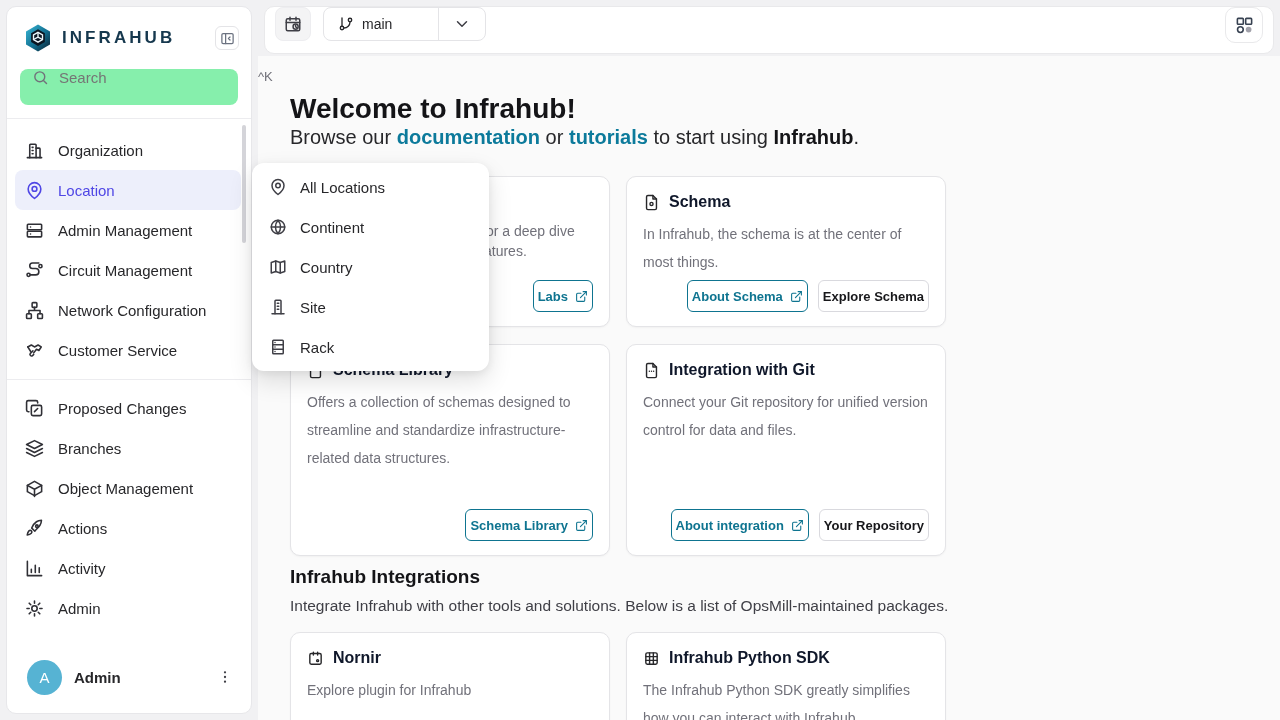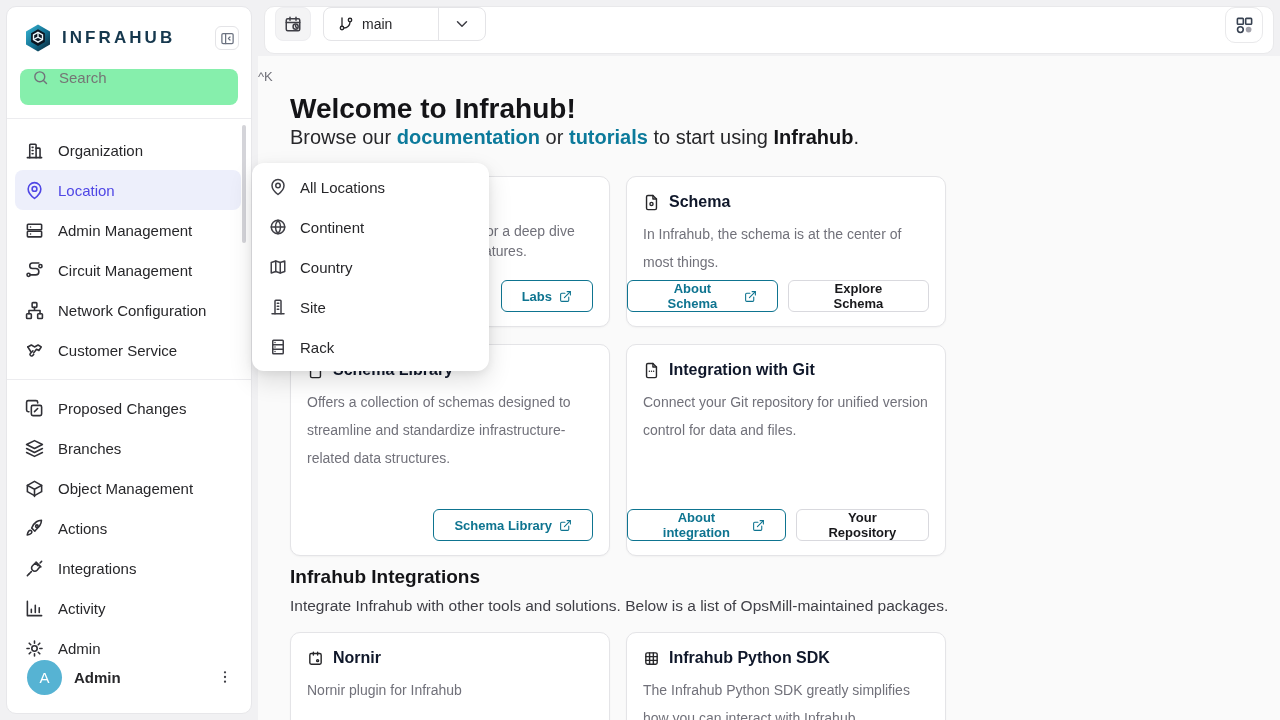--- a/index.html
+++ b/index.html
@@ -66,21 +66,21 @@
 
   
   .cards-row { position:absolute; left:290px; display:flex; gap:16px; z-index:1; }
   .card { width:320px; background:#fff; border:1px solid #e4e4e7; border-radius:10px; padding:16px;
     position:relative; box-shadow:0 1px 2px rgba(0,0,0,.04); }
   .h151 { height:151px; } .h171 { height:212px; } .h160 { height:160px; }
   .card-title { display:flex; align-items:center; gap:9px; font-size:16px; font-weight:700; color:#0f172a; }
   .card-title .ticon { color:#27272a; }
   .card-body { margin-top:9px; font-size:14px; line-height:28px; color:#71717a; }
   .card-actions { position:absolute; right:16px; bottom:14px; display:flex; gap:10px; }
-  .btn { height:32px; padding:0 20px; border-radius:6px; font-size:13px; font-weight:700; background:#fff;
+  .btn { height:32px; padding:0 4px; border-radius:6px; font-size:13px; font-weight:700; background:#fff;
     display:inline-flex; align-items:center; gap:7px; cursor:pointer; font-family:inherit;margin-top:36px; }
   .btn-teal { color:#0e7490; border:1px solid #0e7490; }
   .btn-neutral { color:#18181b; border:1px solid #d9d9de; }
   .frag { position:absolute; font-size:14px; line-height:20px; color:#71717a; white-space:nowrap; }
 
   
   .int-head { position:absolute; left:290px; top:566px; z-index:1; }
   .int-head h2 { font-size:19px; font-weight:800; color:#141417; }
   .int-head p { margin-top:9px; font-size:15.5px; color:#3f3f46; }
 
@@ -243,32 +243,20 @@
             <path d="M5 15c-1.7 1.7-2.2 5.2-2.2 5.2S6.3 19.7 8 18c.8-.8.8-2.2 0-3s-2.2-.8-3 0Z"></path>
             <path d="M12.5 15.5 8.5 11.5c1-3 3-6 6-8 2.5-1.7 6.3-1.9 6.3-1.9s-.2 3.8-1.9 6.3c-2 3-5.4 5.6-6.4 7.6Z"></path>
             <circle cx="15" cy="9" r="1.6"></circle>
           </svg>
       </span>
       <span>Actions</span>
     </div>
     <div class="nav-item">
       <span class="nicon">
         <svg class="ic" width="19" height="19" viewBox="0 0 24 24">
-            <path d="m19 5 2-2"></path>
-            <path d="m14 4 6 6"></path>
-            <path d="M16.5 8.5 13 5 9.5 8.5a4 4 0 0 0 0 5.7 4 4 0 0 0 5.7 0L18.7 10"></path>
-            <path d="m5 19-2 2"></path>
-            <path d="m8 16-3 3"></path>
-          </svg>
-      </span>
-      <span>Integrations</span>
-    </div>
-    <div class="nav-item">
-      <span class="nicon">
-        <svg class="ic" width="19" height="19" viewBox="0 0 24 24">
             <path d="M3 3v18h18"></path>
             <path d="M8 17v-4M13 17V8M18 17v-6"></path>
           </svg>
       </span>
       <span>Activity</span>
     </div>
     <div class="nav-item">
       <span class="nicon">
         <svg class="ic" width="19" height="19" viewBox="0 0 24 24">
             <circle cx="12" cy="12" r="3.4"></circle>
@@ -456,21 +444,21 @@
     <div class="card-title">
       <span class="ticon">
         <svg class="ic" width="17" height="17" viewBox="0 0 24 24">
             <rect x="4" y="5" width="16" height="15" rx="2"></rect>
             <path d="M9 3v4M15 3v4"></path>
             <circle cx="15" cy="15" r="1.4"></circle>
           </svg>
       </span>
       <span>Nornir</span>
     </div>
-    <p class="card-body">Nornir plugin for Infrahub</p>
+    <p class="card-body">Explore plugin for Infrahub</p>
   </div>
 
   <div class="card h160">
     <div class="card-title">
       <span class="ticon">
         <svg class="ic" width="17" height="17" viewBox="0 0 24 24">
             <rect x="4" y="4" width="16" height="16" rx="2"></rect>
             <path d="M4 9.3h16M4 14.6h16M9.3 4v16M14.6 4v16"></path>
           </svg>
       </span>

